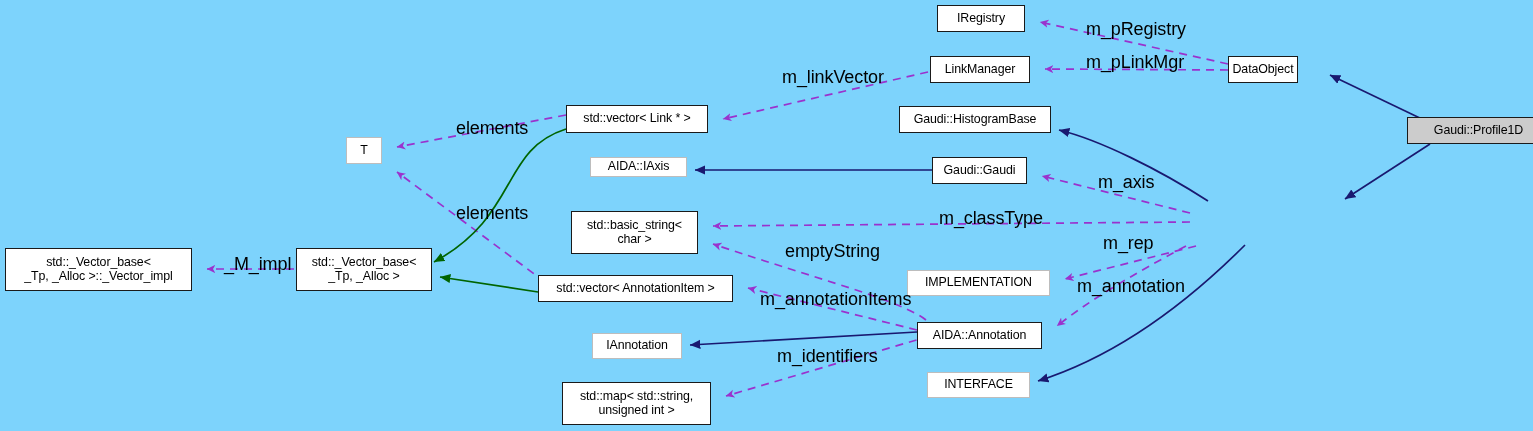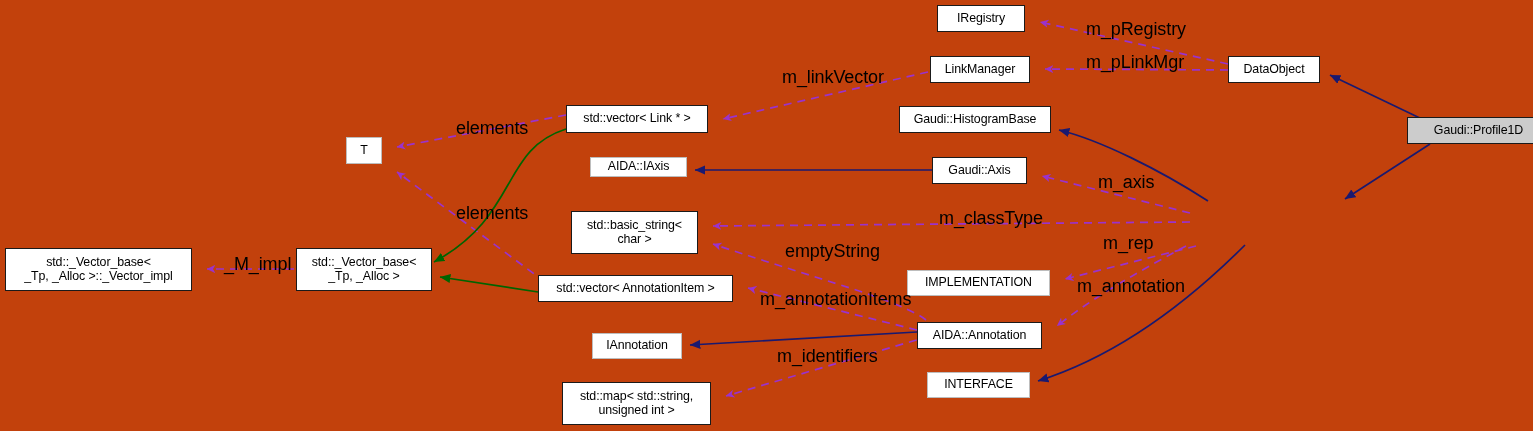--- a/index.html
+++ b/index.html
@@ -1,17 +1,17 @@
 <!DOCTYPE html>
 <html><head>
 <meta charset="utf-8">
 <style>
   html,body{margin:0;padding:0;background:#ffffff;}
   body{font-family:"Liberation Sans","DejaVu Sans",sans-serif;}
-  #canvas{position:relative;width:1533px;height:431px;background:#c2410c;overflow:hidden;}
+  #canvas{position:relative;width:1533px;height:431px;background:#7dd3fc;overflow:hidden;}
   #edges{position:absolute;left:0;top:0;width:1533px;height:431px;}
   .node{
     position:absolute;
     box-sizing:border-box;
     background:#ffffff;
     display:flex;align-items:center;justify-content:center;
     text-align:center;
     font-size:12.4px;
     line-height:1.12;
     color:#000000;
@@ -76,27 +76,27 @@
     </g>
 
     <g stroke="#006400" stroke-width="1.7" fill="none" marker-end="url(#arrow-green)">
       <path d="M566,129 C500,150 520,215 434,262"></path>
       <path d="M538,292 L440,277"></path>
     </g>
   </svg>
 
   <div class="node solid" style="left:937px;top:5px;width:88px;height:27px;">IRegistry</div>
   <div class="node solid" style="left:930px;top:56px;width:100px;height:27px;">LinkManager</div>
-  <div class="node solid" style="left:1228px;top:56px;width:92px;height:27px;">DataObject</div>
+  <div class="node solid" style="left:1228px;top:56px;width:70px;height:27px;">DataObject</div>
   <div class="node current" style="left:1407px;top:117px;width:143px;height:27px;">Gaudi::Profile1D</div>
   <div class="node solid" style="left:566px;top:105px;width:142px;height:28px;">std::vector&lt; Link * &gt;</div>
   <div class="node solid" style="left:899px;top:106px;width:152px;height:27px;">Gaudi::HistogramBase</div>
   <div class="node faint" style="left:346px;top:137px;width:36px;height:27px;">T</div>
   <div class="node faint" style="left:590px;top:157px;width:97px;height:20px;">AIDA::IAxis</div>
-  <div class="node solid" style="left:932px;top:157px;width:95px;height:27px;">Gaudi::Axis</div>
+  <div class="node solid" style="left:932px;top:157px;width:95px;height:27px;">Gaudi::Gaudi</div>
   <div class="node solid" style="left:571px;top:211px;width:127px;height:43px;">std::basic_string&lt;
 char &gt;</div>
   <div class="node solid" style="left:5px;top:248px;width:187px;height:43px;">std::_Vector_base&lt;
 _Tp, _Alloc &gt;::_Vector_impl</div>
   <div class="node solid" style="left:296px;top:248px;width:136px;height:43px;">std::_Vector_base&lt;
 _Tp, _Alloc &gt;</div>
   <div class="node solid" style="left:538px;top:275px;width:195px;height:27px;">std::vector&lt; AnnotationItem &gt;</div>
   <div class="node faint" style="left:907px;top:270px;width:143px;height:26px;">IMPLEMENTATION</div>
   <div class="node solid" style="left:917px;top:322px;width:125px;height:27px;">AIDA::Annotation</div>
   <div class="node faint" style="left:592px;top:333px;width:90px;height:26px;">IAnnotation</div>

